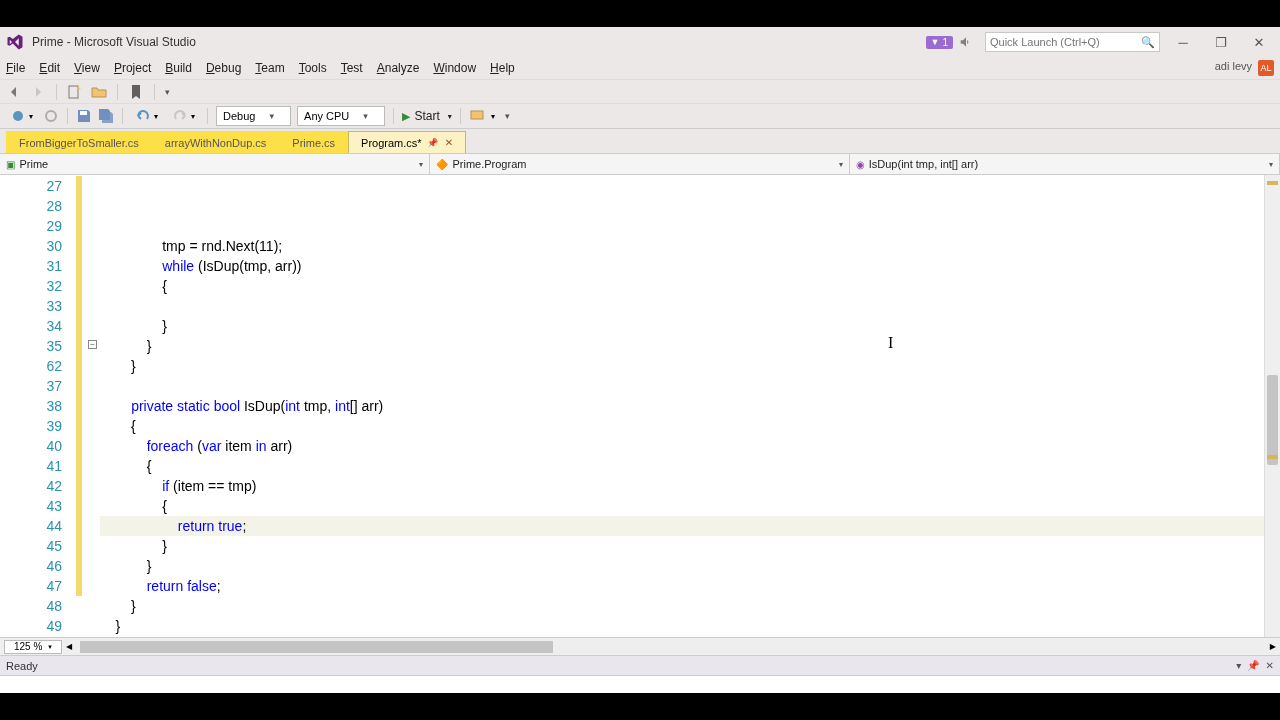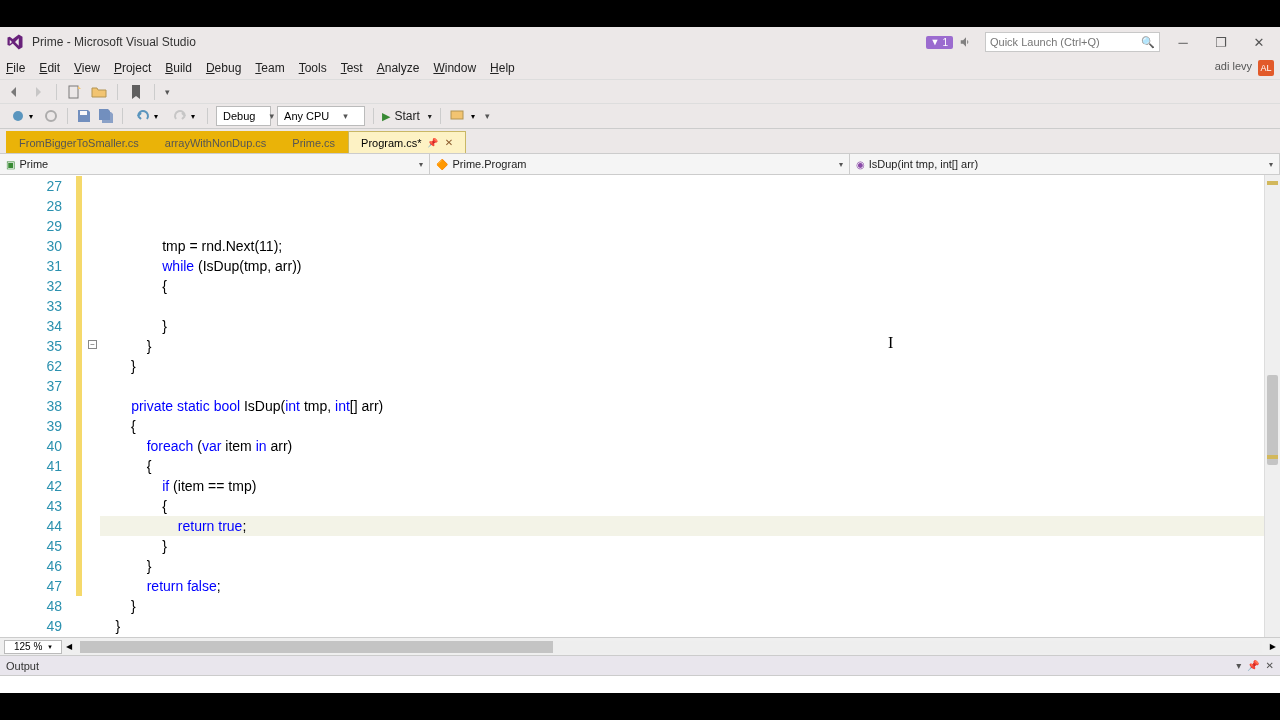--- a/index.html
+++ b/index.html
@@ -23,21 +23,21 @@
 .toolbar1{height:24px;background:#ece8e8;border-top:1px solid #ddd;display:flex;align-items:center;padding:0 6px;gap:8px}
 .tb-ico{width:16px;height:16px;opacity:.75}
 .sep{width:1px;height:16px;background:#ccc;margin:0 2px}
 .toolbar2{height:26px;background:#ece8e8;border-top:1px solid #ddd;border-bottom:1px solid #ccc;display:flex;align-items:center;padding:0 6px;gap:6px;font-size:12px}
 .tb-btn{display:flex;align-items:center;gap:3px;padding:1px 4px}
 .dropdown{border:1px solid #bbb;background:#fff;height:20px;display:flex;align-items:center;padding:0 6px;font-size:11px;gap:14px}
 .dropdown::after{content:"▾";font-size:9px;color:#555}
 .start-btn{display:flex;align-items:center;gap:4px;color:#222}
 .play-arrow{color:#388a34;font-size:11px}
 .tabs{height:24px;background:#ece8e8;display:flex;align-items:flex-end;padding-left:6px;gap:0;font-size:11px}
-.tab{padding:4px 12px;color:#555;background:#eab308;border:1px solid transparent;border-bottom:none;height:22px;display:flex;align-items:center;gap:6px}
+.tab{padding:4px 12px;color:#555;background:#fde047;border:1px solid transparent;border-bottom:none;height:22px;display:flex;align-items:center;gap:6px}
 .tab.active{background:#fdf2c4;border:1px solid #c9b765;border-bottom:none;color:#000}
 .tab .pin{font-size:9px;color:#8a7a2b}
 .tab .close{font-size:10px;color:#8a5a2b}
 .nav-bar{height:22px;background:#f5f5f5;border-top:1px solid #ccc;border-bottom:1px solid #ccc;display:flex;align-items:stretch;font-size:11px}
 .nav-dd{border-right:1px solid #ccc;display:flex;align-items:center;padding:0 6px;gap:4px;color:#222}
 .nav-dd::after{content:"▾";font-size:8px;color:#555;margin-left:auto}
 .nav-dd.proj{width:430px}
 .nav-dd.cls{width:420px}
 .nav-dd.mem{flex:1}
 .nav-ico{font-size:10px}
@@ -158,21 +158,21 @@
         </svg>
         <span style="font-size:8px">▾</span>
       </div>
     <div class="tb-btn">
         <svg class="tb-ico" viewBox="0 0 16 16">
           <path fill="none" stroke="#bbb" stroke-width="2" d="M13 8a5 5 0 10-9 3M13 8l-3-3M13 8l-3 3"></path>
         </svg>
         <span style="font-size:8px">▾</span>
       </div>
     <div class="sep"></div>
-    <div class="dropdown" style="width:55px">
+    <div class="dropdown" style="width:75px">
         <span>Debug</span>
       </div>
     <div class="dropdown" style="width:88px">
         <span>Any CPU</span>
       </div>
     <div class="sep"></div>
     <div class="start-btn">
         <span class="play-arrow">▶</span>
         <span>Start</span>
         <span style="font-size:8px;margin-left:4px">▾</span>
@@ -269,21 +269,21 @@
         <span>125 %</span>
       </div>
     <span style="font-size:8px">◀</span>
     <div class="hscroll">
         <div class="hthumb"></div>
       </div>
     <span style="font-size:8px">▶</span>
   </div>
 
   <div class="output-hdr">
-    <span>Output</span>
+    <span>Ready</span>
     <div class="sp"></div>
     <span class="ico">▾</span>
     <span class="ico">📌</span>
     <span class="ico">✕</span>
   </div>
   <div class="output-body"></div>
 
 
 </div>
 <div class="letterbox-bot"></div>

